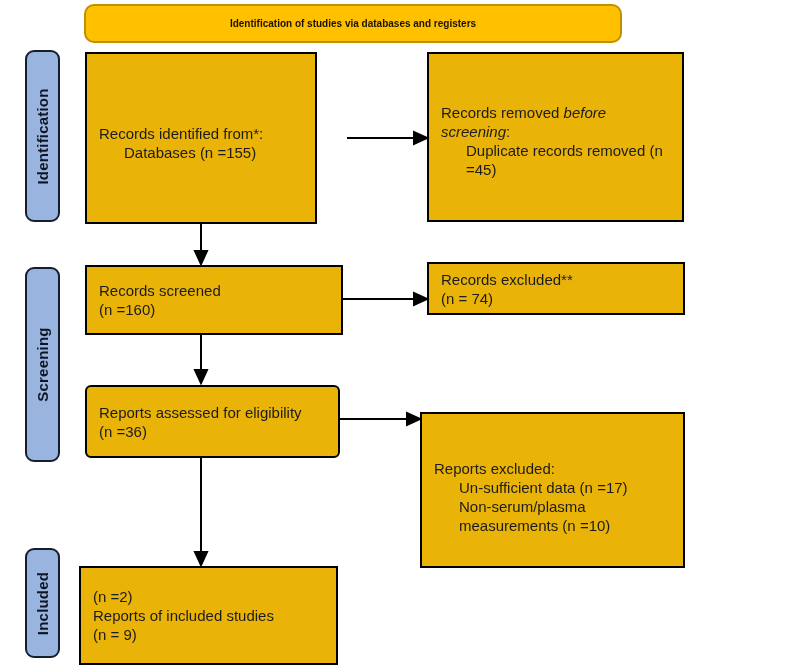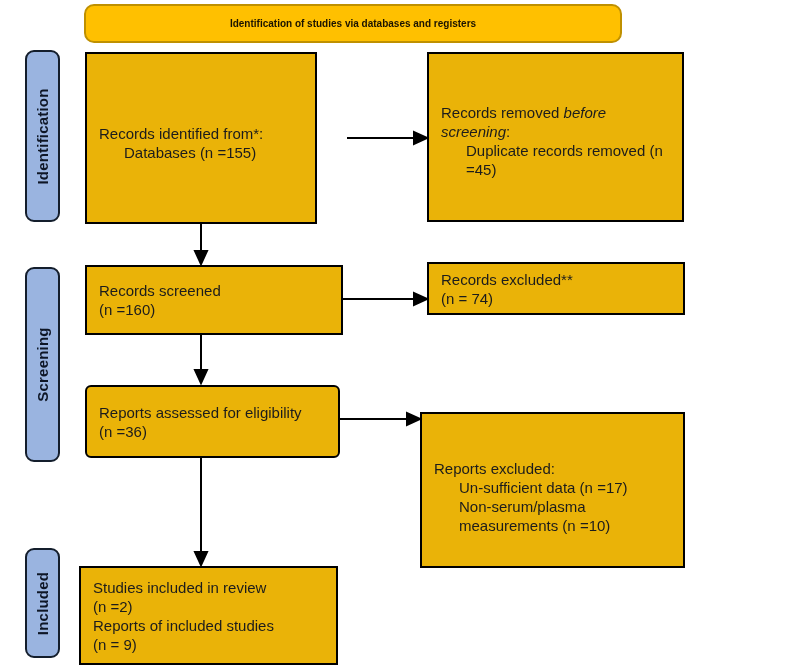--- a/index.html
+++ b/index.html
@@ -90,21 +90,20 @@
       <div class="line"><span>Reports assessed for eligibility</span></div>
       <div class="line"><span>(n =36)</span></div>
     </div>
   <div class="box" id="box-reports-excluded">
       <div class="line"><span>Reports excluded:</span></div>
       <div class="line indent"><span>Un-sufficient data (n =17)</span></div>
       <div class="line indent"><span>Non-serum/plasma</span></div>
       <div class="line indent"><span>measurements (n =10)</span></div>
     </div>
   <div class="box" id="box-studies-included">
-      <div class="line"><span>Studies included in review</span></div>
       <div class="line"><span>(n =2)</span></div>
       <div class="line"><span>Reports of included studies</span></div>
       <div class="line"><span>(n = 9)</span></div>
     </div>
 
   <svg class="arrows" width="786" height="668">
     <g stroke="#000000" stroke-width="2" fill="#000000">
 
       <line x1="347" y1="138" x2="416" y2="138"></line>
       <polygon points="427,138 414,132 414,144"></polygon>

